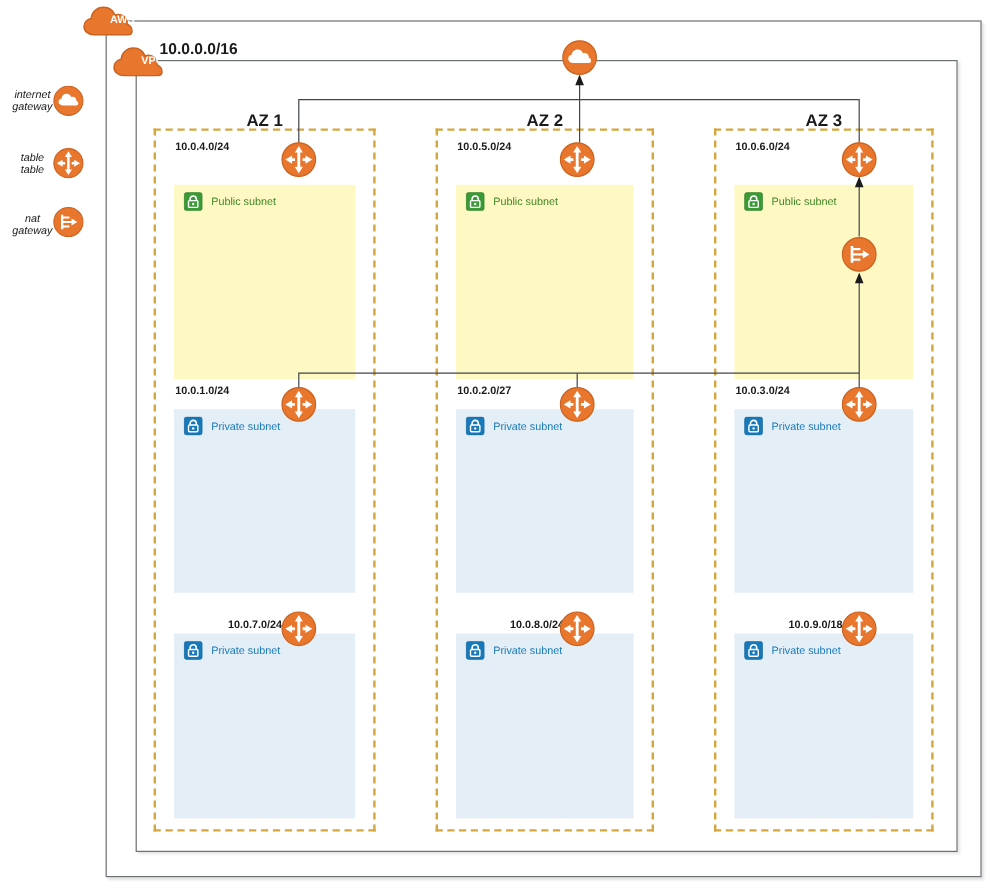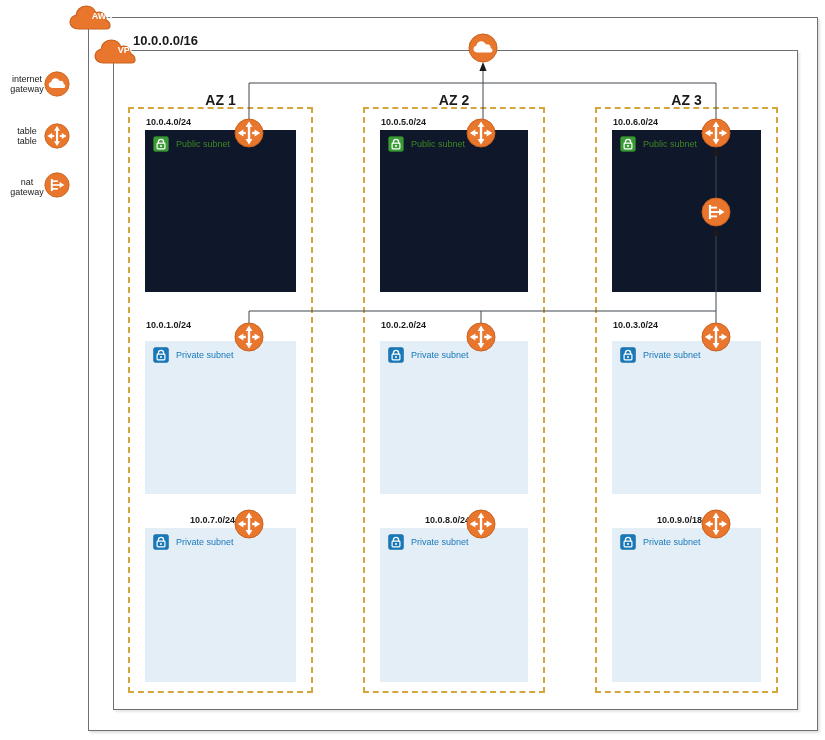--- a/index.html
+++ b/index.html
@@ -25,40 +25,40 @@
   .az1 { left:128px; width:185px; }
   .az2 { left:363px; width:182px; }
   .az3 { left:595px; width:183px; }
   .az-label { position:absolute; top:-17px; left:0; width:100%; text-align:center;
               font-size:14px; font-weight:bold; color:#1a1a1a; }
 
   .cidr { position:absolute; left:16px; font-size:9px; font-weight:bold; color:#1a1a1a; }
   .cidr.r1 { top:8px;text-align:center; } .cidr.r2 { top:211px;text-align:right; } .cidr.r3 { top:406px;margin-left:44px; }
 
   .subnet-box { position:absolute; left:15px; right:15px; }
-  .subnet-box.r1 { top:21px;  height:162px; background:#0f172a; }
+  .subnet-box.r1 { top:45px;  height:162px; background:#fef9c3; }
   .subnet-box.r2 { top:232px; height:153px; background:#e4eef6; }
   .subnet-box.r3 { top:419px; height:154px; background:#e4eef6; }
 
   .subnet-head { position:absolute; left:8px; top:6px; display:flex; align-items:center; gap:7px; }
   .subnet-head .lock { width:16px; height:16px; }
   .subnet-name { font-size:9px; }
   .subnet-name.public  { color:#3f8624; }
   .subnet-name.private { color:#1879ba; }
 
   
   .node { position:absolute; width:30px; height:30px; z-index:4; }
   .legend-node { position:absolute; width:26px; height:26px; z-index:4; }
 
   
   #wires { position:absolute; left:0; top:0; width:825px; height:740px; z-index:3; pointer-events:none; }
 
   
   .legend-label { position:absolute; width:44px; text-align:center; font-size:9px;
-                  color:#1a1a1a; line-height:10px; z-index:2; }
+                  color:#1a1a1a; line-height:10px; z-index:2;font-style:italic; }
 </style>
 </head>
 <body>
 
 <svg width="0" height="0" style="position:absolute">
   <defs>
     <g id="router-glyph">
       <circle cx="15" cy="15" r="14" fill="#e8762d" stroke="#c9611f" stroke-width="1"></circle>
       <line x1="15" y1="8" x2="15" y2="22" stroke="#ffffff" stroke-width="2.4"></line>
       <polygon points="15,3.6 11.6,9 18.4,9" fill="#ffffff"></polygon>
@@ -204,21 +204,21 @@
     <div class="az-label">AZ 2</div>
     <div class="cidr r1">10.0.5.0/24</div>
     <div class="subnet-box r1">
       <div class="subnet-head">
         <svg class="lock" viewBox="0 0 16 16">
             <use href="#lock-public-glyph"></use>
           </svg>
         <span class="subnet-name public">Public subnet</span>
       </div>
     </div>
-    <div class="cidr r2">10.0.2.0/24</div>
+    <div class="cidr r2">10.0.2.0/27</div>
     <div class="subnet-box r2">
       <div class="subnet-head">
         <svg class="lock" viewBox="0 0 16 16">
             <use href="#lock-private-glyph"></use>
           </svg>
         <span class="subnet-name private">Private subnet</span>
       </div>
     </div>
     <div class="cidr r3">10.0.8.0/24</div>
     <div class="subnet-box r3">

